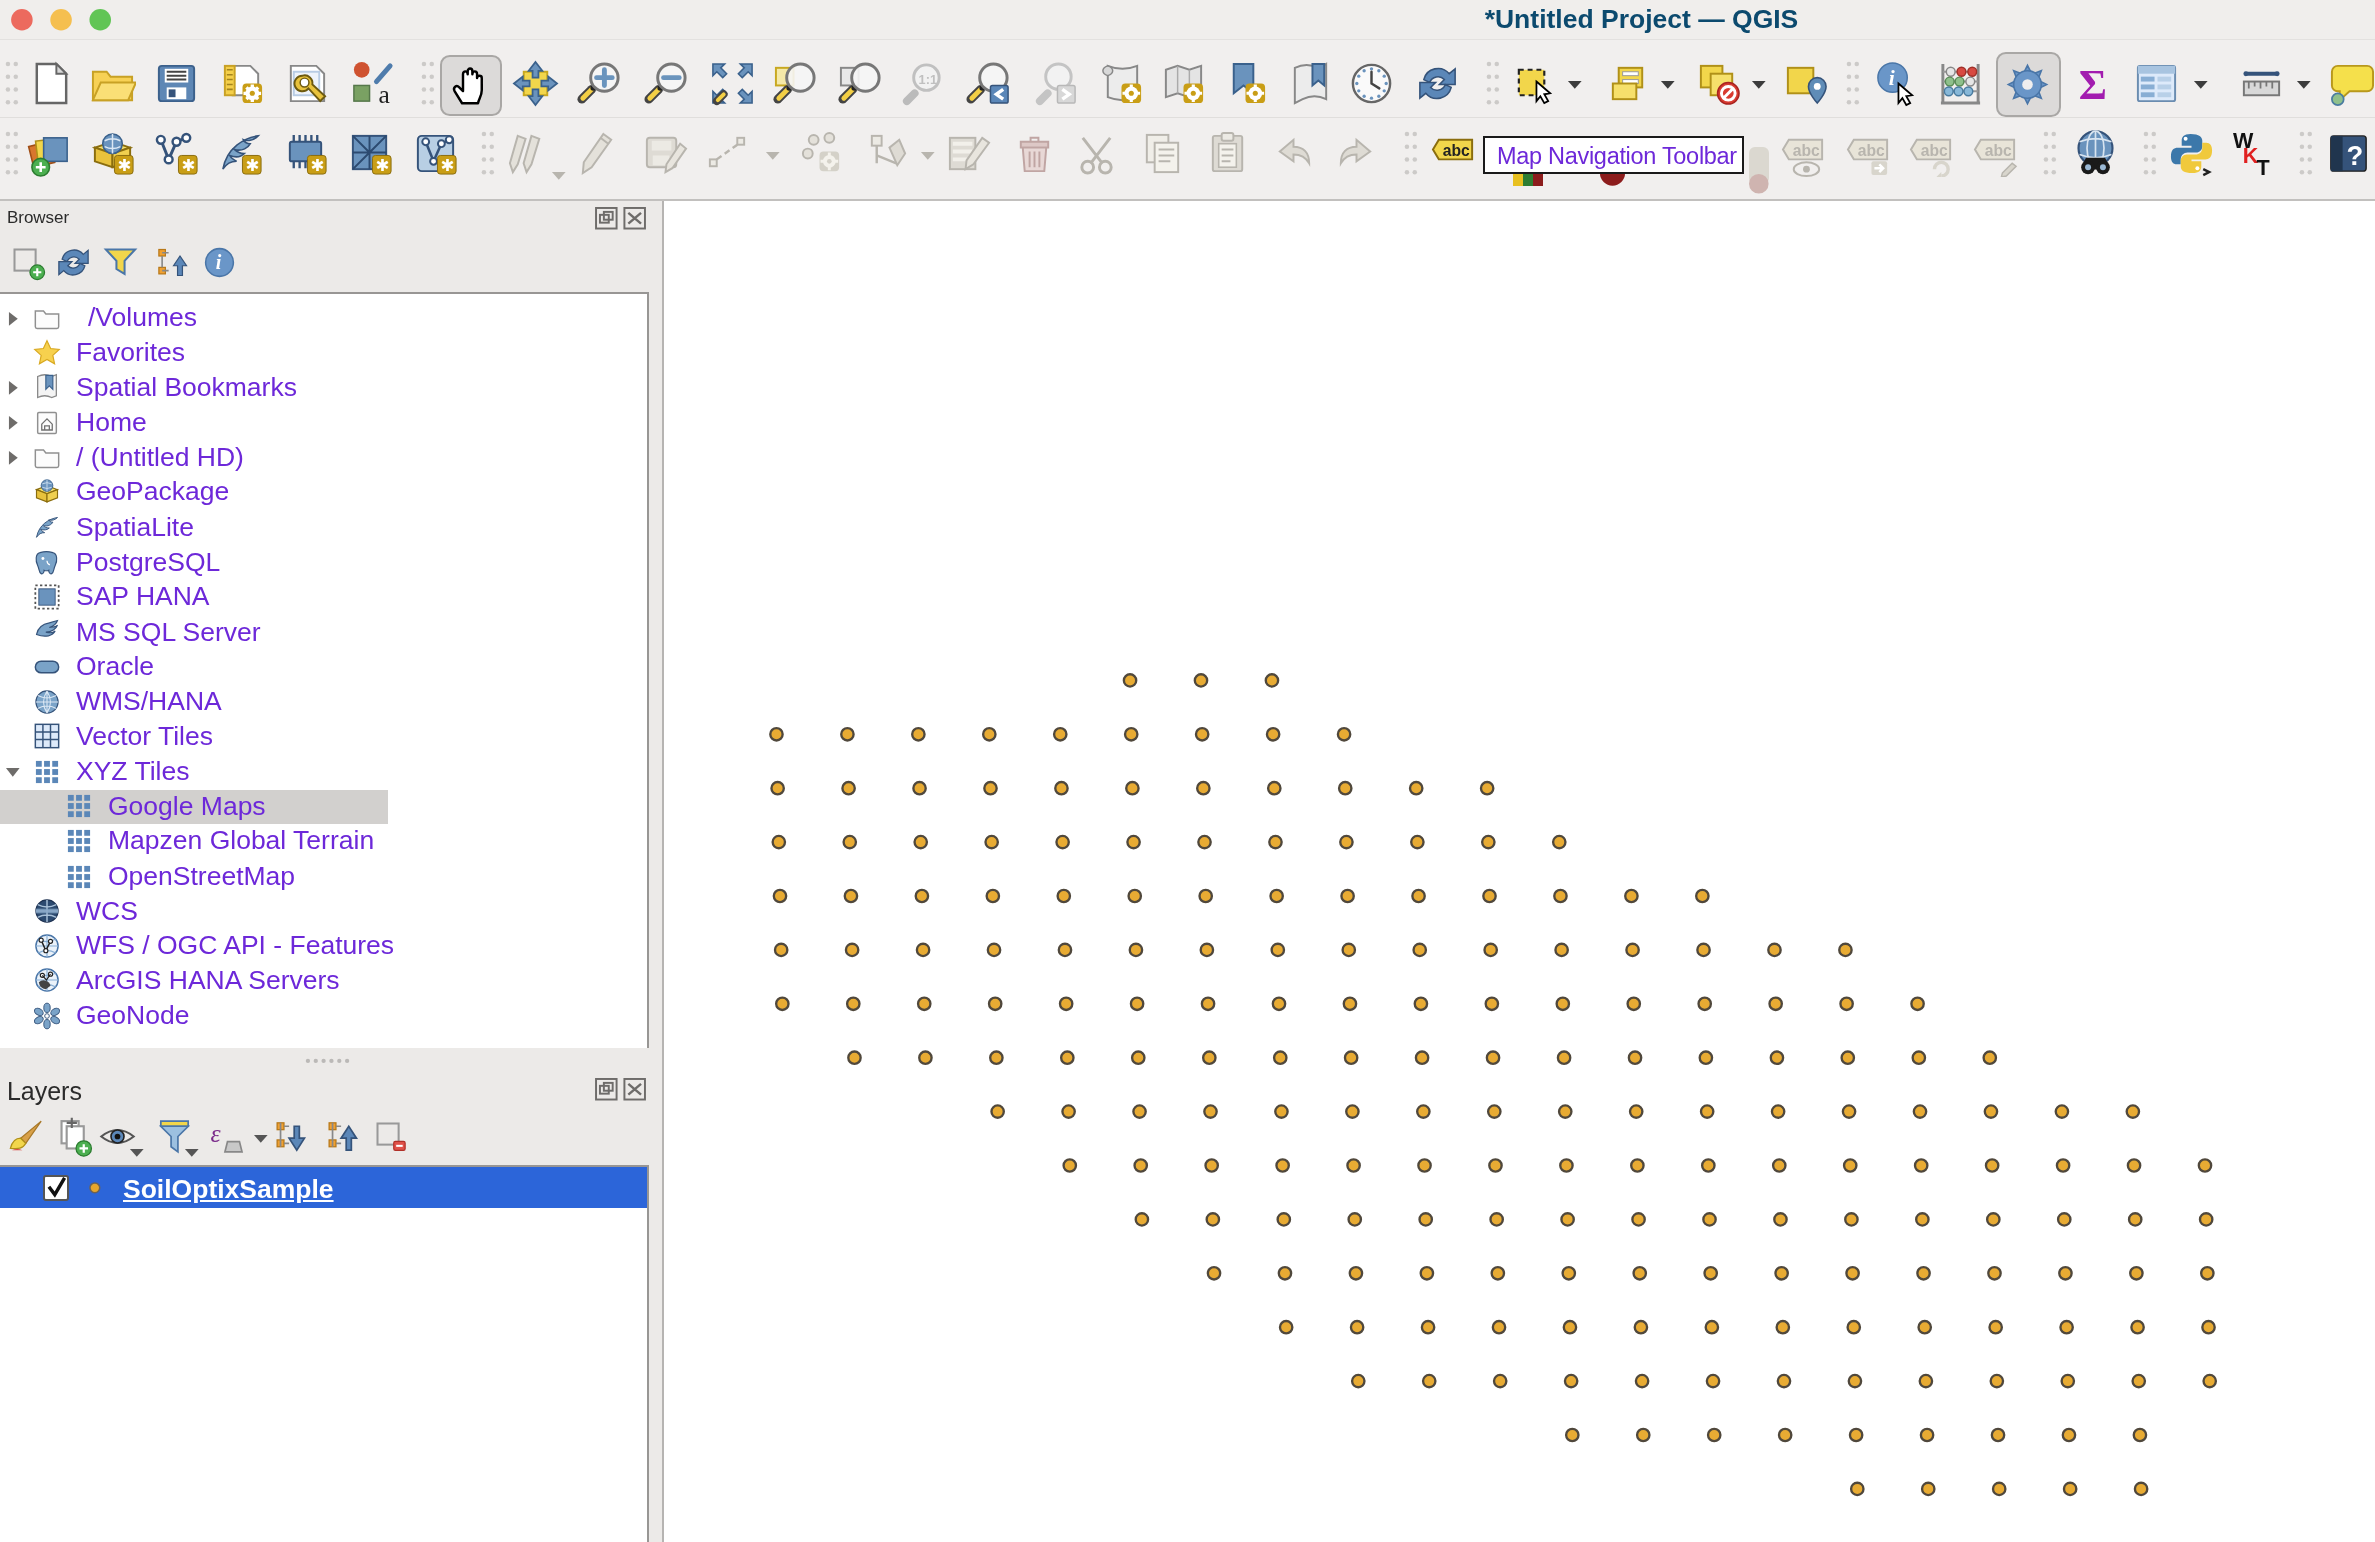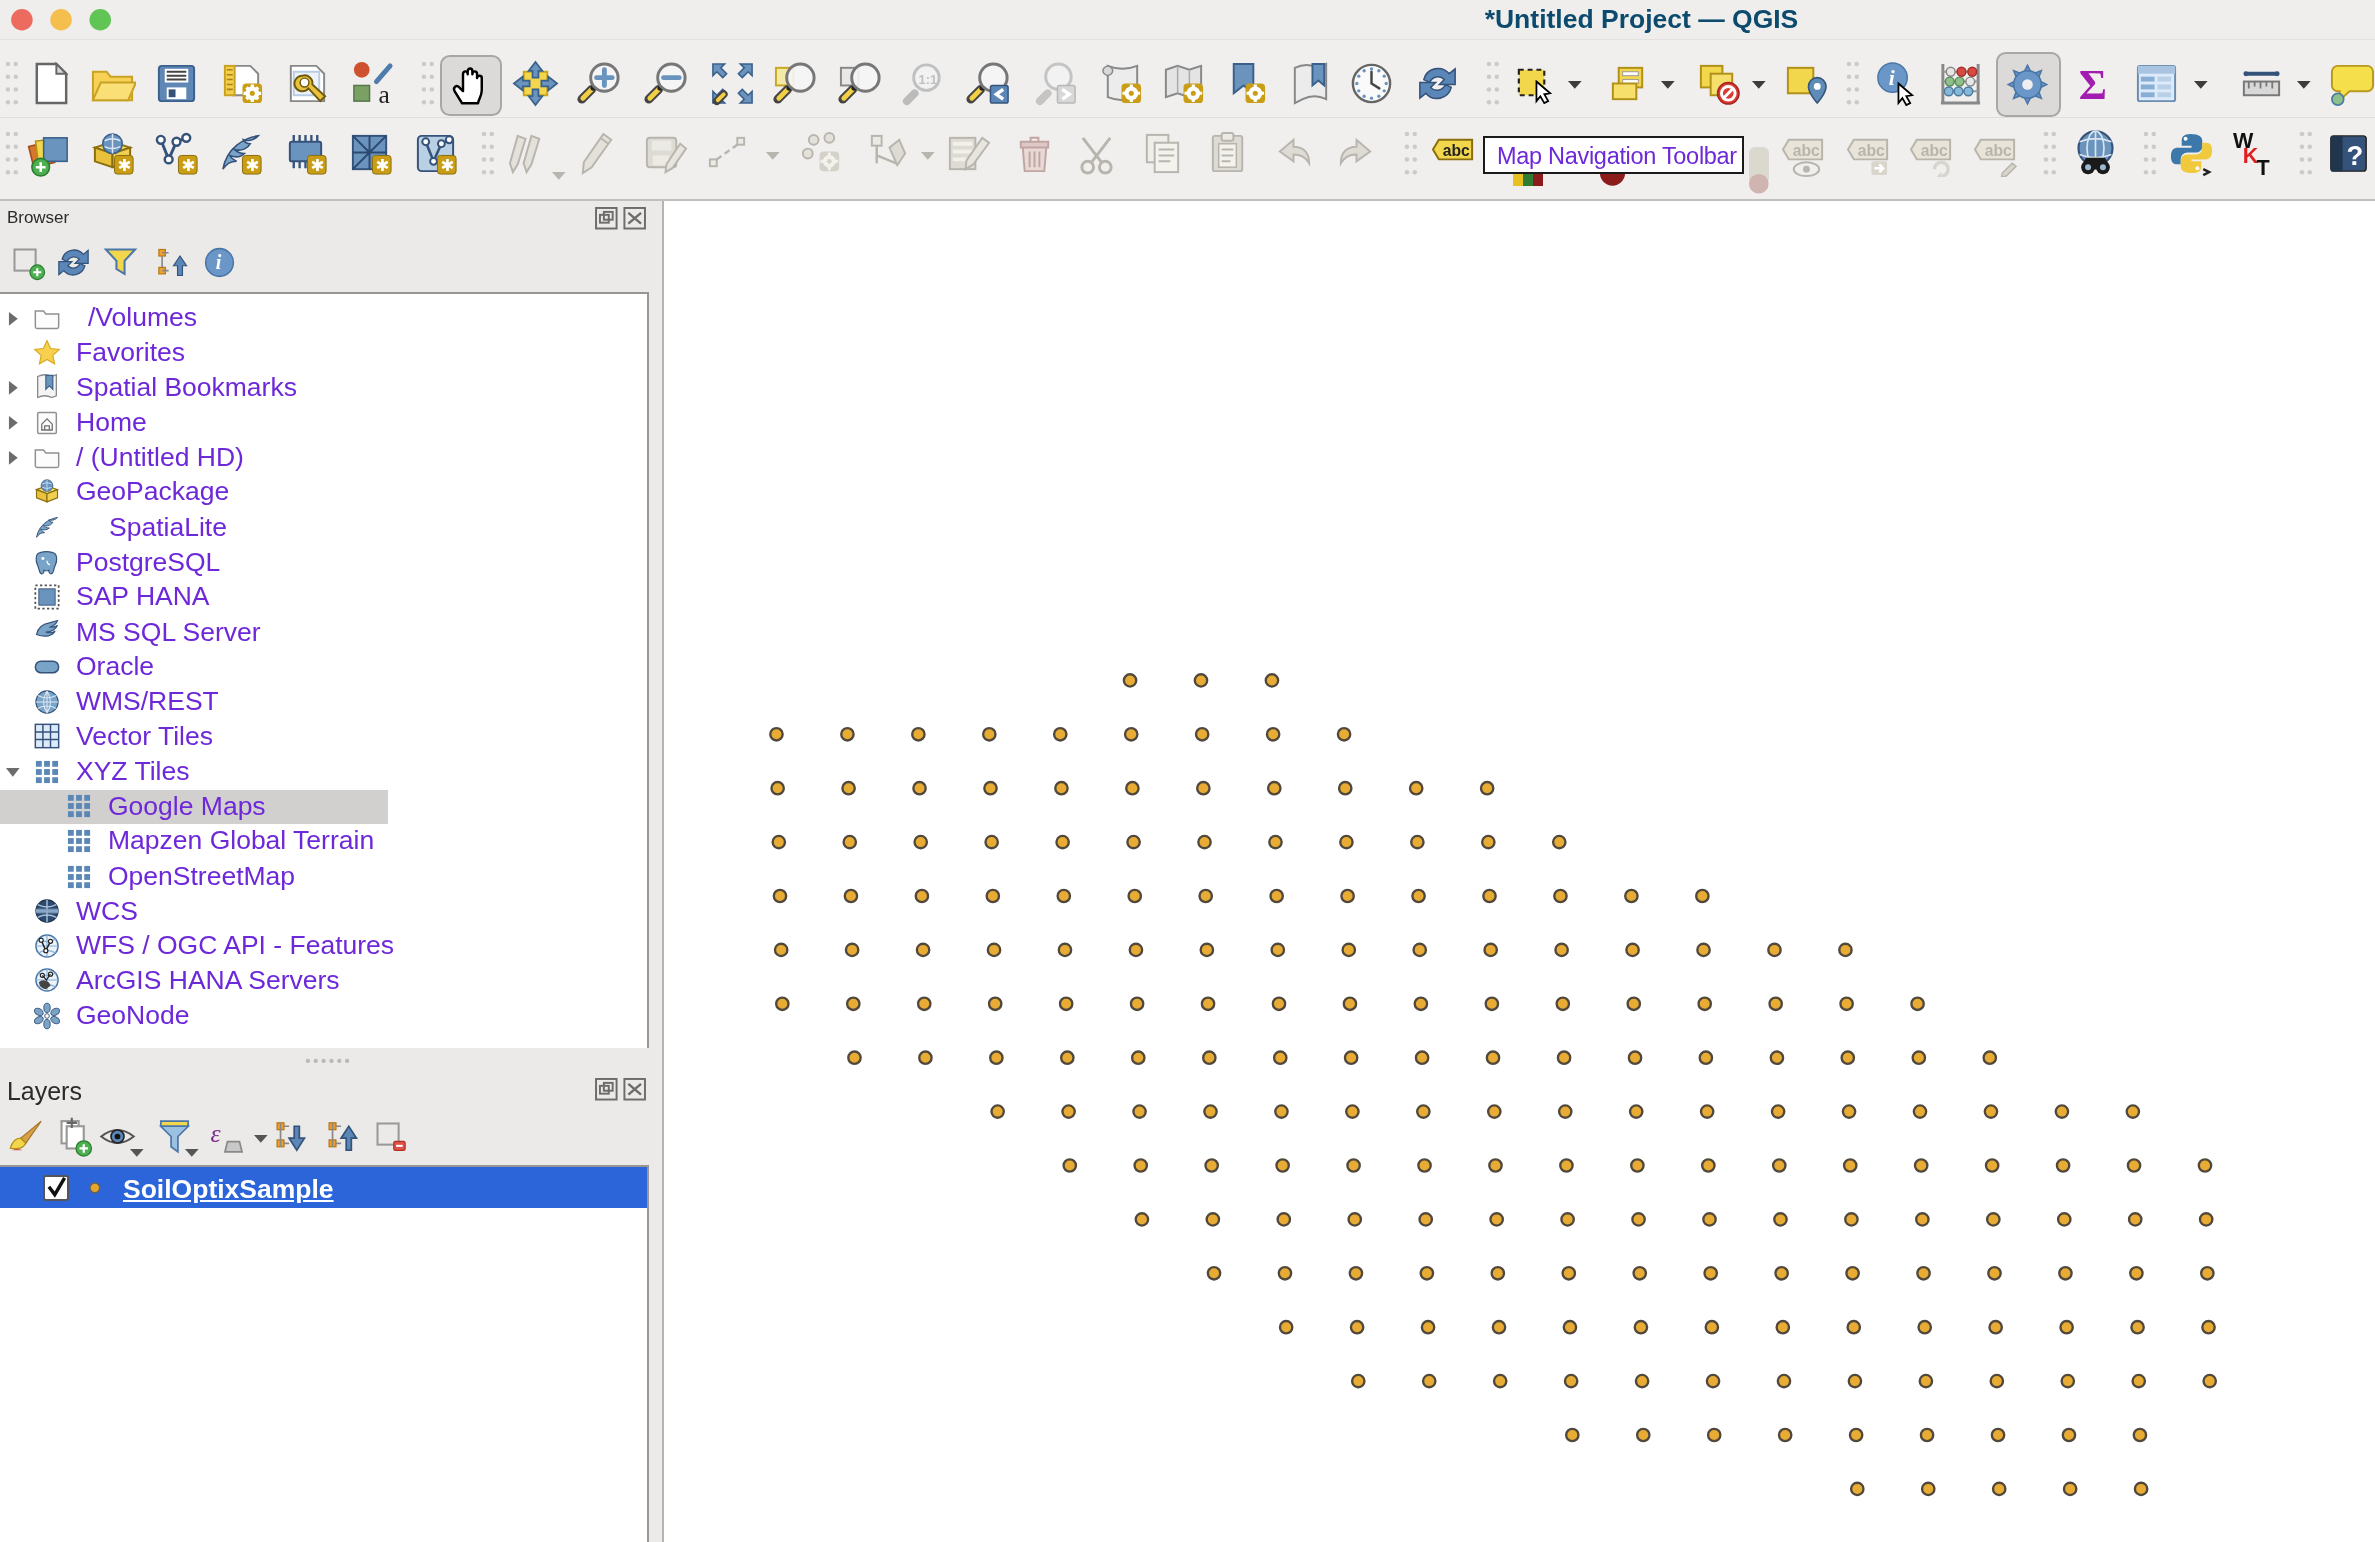--- a/index.html
+++ b/index.html
@@ -629,21 +629,21 @@
     <path d="M6 20 l18 -7 18 7 -18 7z" fill="#f6e06b" stroke="#8a6d0e" stroke-width="2"></path>
     <path d="M6 20 v14 l18 7 v-14z" fill="#e8c23c" stroke="#8a6d0e" stroke-width="2"></path>
     <path d="M42 20 v14 l-18 7 v-14z" fill="#f0d050" stroke="#8a6d0e" stroke-width="2"></path>
     <circle cx="24" cy="13" r="10" fill="#6a93bd" stroke="#3a618c" stroke-width="1.5"></circle>
     <path d="M16 10 q8 -4 16 0 M16 16 q8 4 16 0 M24 3 v20" stroke="#cfe0f0" stroke-width="1.5" fill="none"></path>
   </svg>
 <div class="tt" style="left:76px;top:476px;">GeoPackage</div>
 <svg style="position:absolute;left:33px;top:514px" width="28" height="28" viewBox="0 0 48 48">
     <path d="M42 6 C28 8 10 18 6 40 10 34 14 32 20 32 16 30 14 28 13 26 18 28 24 28 28 24 22 24 20 22 18 20 26 22 32 18 34 14 30 14 28 12 27 10 32 12 38 10 42 6z" fill="#7aa3c8" stroke="#35537a" stroke-width="1.6"></path>
   </svg>
-<div class="tt" style="left:76px;top:512px;margin-left:33px;">SpatiaLite</div>
+<div class="tt" style="left:76px;top:512px;">SpatiaLite</div>
 <svg style="position:absolute;left:33px;top:548px" width="28" height="28" viewBox="0 0 48 48">
     <path d="M12 8 c-8 2 -8 14 -4 22 3 6 2 12 6 14 3 1 5 -2 5 -6 2 1 6 1 8 0 0 4 2 7 5 6 4 -2 3 -8 6 -14 4 -8 4 -20 -4 -22 -6 -2 -16 -2 -22 0z" fill="#7aa3c8" stroke="#35537a" stroke-width="2"></path>
     <circle cx="17" cy="18" r="2.5" fill="#fff"></circle>
     <path d="M24 22 c0 4 2 6 5 7" stroke="#fff" stroke-width="2" fill="none"></path>
   </svg>
 <div class="tt" style="left:76px;top:547px;">PostgreSQL</div>
 <svg style="position:absolute;left:33px;top:583px" width="28" height="28" viewBox="0 0 48 48">
     <rect x="10" y="10" width="28" height="28" fill="#6a93bd" stroke="#35537a" stroke-width="1.5"></rect>
     <rect x="4" y="4" width="40" height="40" fill="none" stroke="#555" stroke-width="3" stroke-dasharray="4 4"></rect>
   </svg>
@@ -653,21 +653,21 @@
   </svg>
 <div class="tt" style="left:76px;top:617px;">MS SQL Server</div>
 <svg style="position:absolute;left:33px;top:653px" width="28" height="28" viewBox="0 0 48 48">
     <rect x="4" y="14" width="40" height="20" rx="10" fill="#7aa3c8" stroke="#35537a" stroke-width="2.5"></rect>
   </svg>
 <div class="tt" style="left:76px;top:651px;">Oracle</div>
 <svg style="position:absolute;left:33px;top:688px" width="28" height="28" viewBox="0 0 48 48">
     <circle cx="24" cy="24" r="19" fill="#7aa3c8" stroke="#35537a" stroke-width="2"></circle>
     <path d="M5 24 h38 M24 5 v38 M8 13 q16 8 32 0 M8 35 q16 -8 32 0 M24 5 q-12 19 0 38 M24 5 q12 19 0 38" stroke="#dce8f4" stroke-width="1.8" fill="none"></path>
   </svg>
-<div class="tt" style="left:76px;top:686px;">WMS/REST</div>
+<div class="tt" style="left:76px;top:686px;">WMS/HANA</div>
 <svg style="position:absolute;left:33px;top:722px" width="28" height="28" viewBox="0 0 48 48">
     <rect x="4" y="4" width="40" height="40" fill="#ddeafa" stroke="#35537a" stroke-width="2.5"></rect>
     <path d="M4 17 h40 M4 30 h40 M17 4 v40 M30 4 v40" stroke="#35537a" stroke-width="2.5"></path>
   </svg>
 <div class="tt" style="left:76px;top:721px;">Vector Tiles</div>
 <svg style="position:absolute;left:3.9px;top:765px" width="17.6" height="13.7" viewBox="0 0 18 14">
     <path d="M2 3 h14 l-7 9z" fill="#6e6c6a"></path>
   </svg>
 <svg style="position:absolute;left:33px;top:758px" width="28" height="28" viewBox="0 0 48 48">
     <rect x="5" y="5" width="10" height="10" fill="#5b87b8"></rect>

